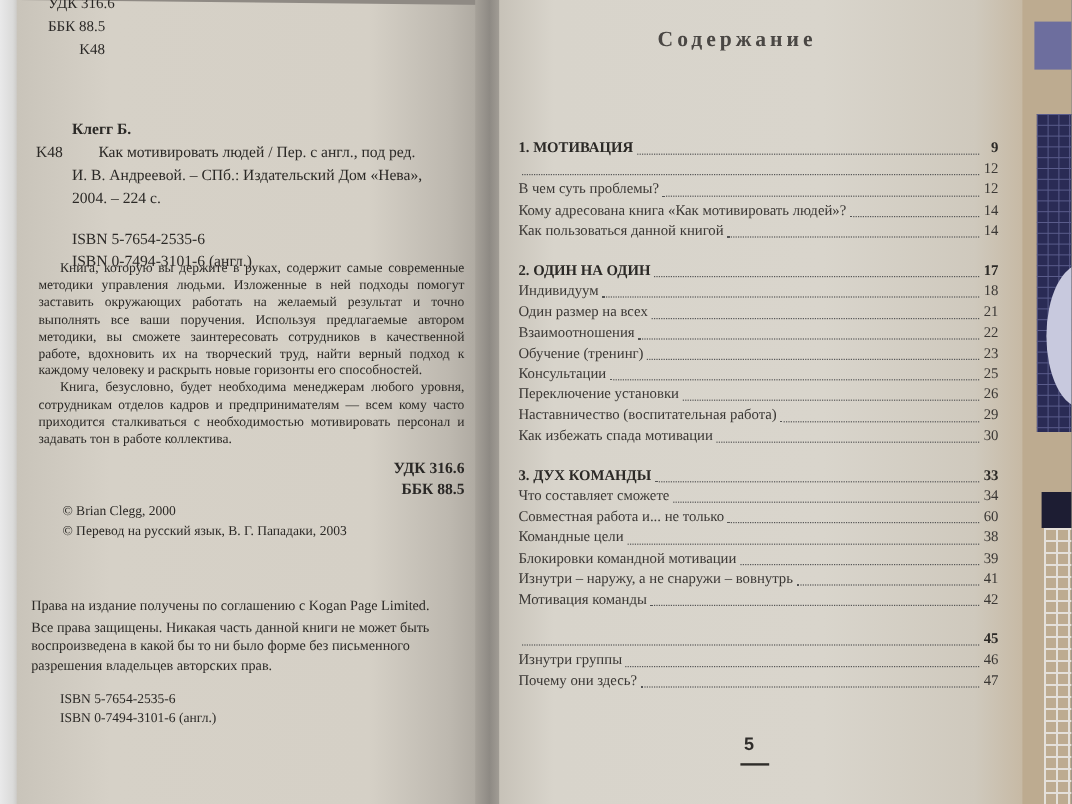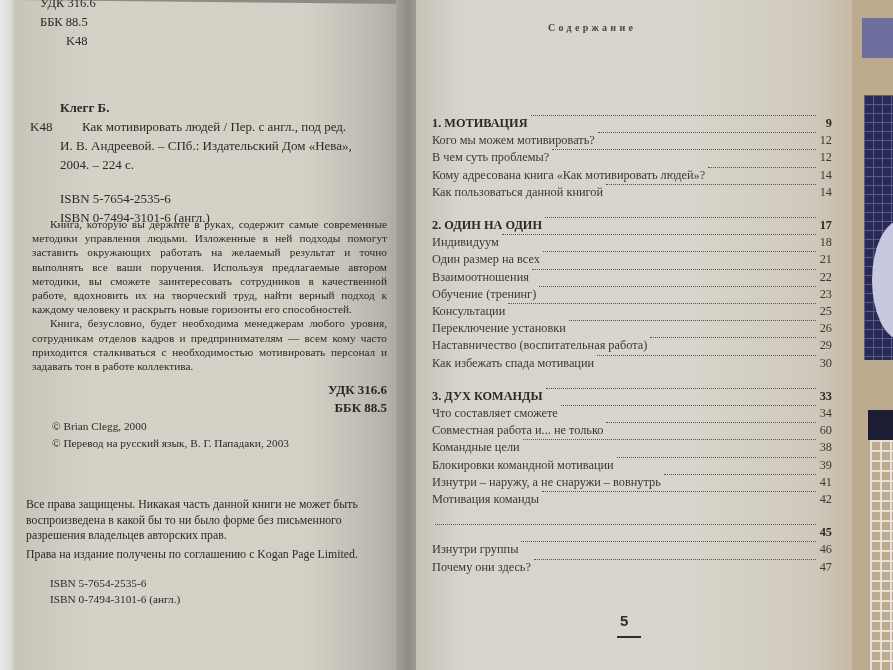--- a/index.html
+++ b/index.html
@@ -51,24 +51,24 @@
   .author-block { left:30px; top:98px; }
   .desc { left:32px; top:217px; width:355px; white-space:normal; text-align:justify; }
   .desc p { margin:0; text-indent:18px; }
   .udk2 { left:328px; top:381px; text-align:right; font-size:13px; line-height:18px; font-weight:bold; }
   .copy { left:52px; top:418px; }
   .rights { left:26px; top:497px; width:370px; white-space:normal; }
   .rights p { margin:0 0 3px 0; }
   .isbn2 { left:50px; top:575px; }
 
   
-  .toc-title { left:548px; top:22px; font-size:10px; letter-spacing:3.3px; font-weight:bold; color:#4a4744; }
+  .toc-title { left:548px; top:22px; font-size:18px; letter-spacing:3.3px; font-weight:bold; color:#4a4744; }
   .toc { position:absolute; left:432px; top:115px; width:400px; }
   .toc-section { margin-bottom:16px; }
-  .toc-row { display:flex; align-items:flex-start; font-size:12.3px; line-height:17.2px; color:#3a3734; }
+  .toc-row { display:flex; align-items:flex-end; font-size:12.3px; line-height:17.2px; color:#3a3734; }
   .toc-row.chapter { font-weight:bold; color:#2b2926; font-size:12.3px; }
   .toc-row .t { white-space:nowrap; }
   .toc-row .dots { flex:1; border-bottom:1.4px dotted #555; margin:0 2px 3px 3px; }
   .toc-row .p { white-space:nowrap; min-width:14px; text-align:right; }
   .page-num { left:620px; top:612px; font-family:"Liberation Sans","DejaVu Sans",sans-serif; font-size:15px; font-weight:bold; color:#2f2d2a; }
   .page-num-line { position:absolute; left:617px; top:636px; width:24px; height:2px; background:#2f2d2a; }
 </style>
 </head>
 <body>
 
@@ -111,40 +111,39 @@
   <div>УДК 316.6</div>
   <div>ББК 88.5</div>
 </div>
 
 <div class="txt small copy" style="line-height:17px;">
   <div>© Brian Clegg, 2000</div>
   <div>© Перевод на русский язык, В. Г. Пападаки, 2003</div>
 </div>
 
 <div class="txt small rights" style="font-size:11.8px;line-height:15.5px;">
+  <p>Права на издание получены по соглашению с Kogan Page Limited.</p>
   <p style="padding-right:20px;">Все права защищены. Никакая часть данной книги не может быть воспроизведена в какой бы то ни было форме без письменного разрешения владельцев авторских прав.</p>
-  <p>Права на издание получены по соглашению с Kogan Page Limited.</p>
 </div>
 
 <div class="txt small isbn2" style="line-height:16px;">
   <div>ISBN 5-7654-2535-6</div>
   <div>ISBN 0-7494-3101-6 (англ.)</div>
 </div>
 
 <div class="txt toc-title">Содержание</div>
 
 <div class="toc" id="toc">
     <div class="toc-section">
       <div class="toc-row chapter">
         <span class="t">1. МОТИВАЦИЯ</span>
         <span class="dots"></span>
         <span class="p">9</span>
       </div>
       <div class="toc-row item">
-        <span class="t">Кого мы можем мотивировать?</span>
         <span class="dots"></span>
         <span class="p">12</span>
       </div>
       <div class="toc-row item">
         <span class="t">В чем суть проблемы?</span>
         <span class="dots"></span>
         <span class="p">12</span>
       </div>
       <div class="toc-row item">
         <span class="t">Кому адресована книга «Как мотивировать людей»?</span>

